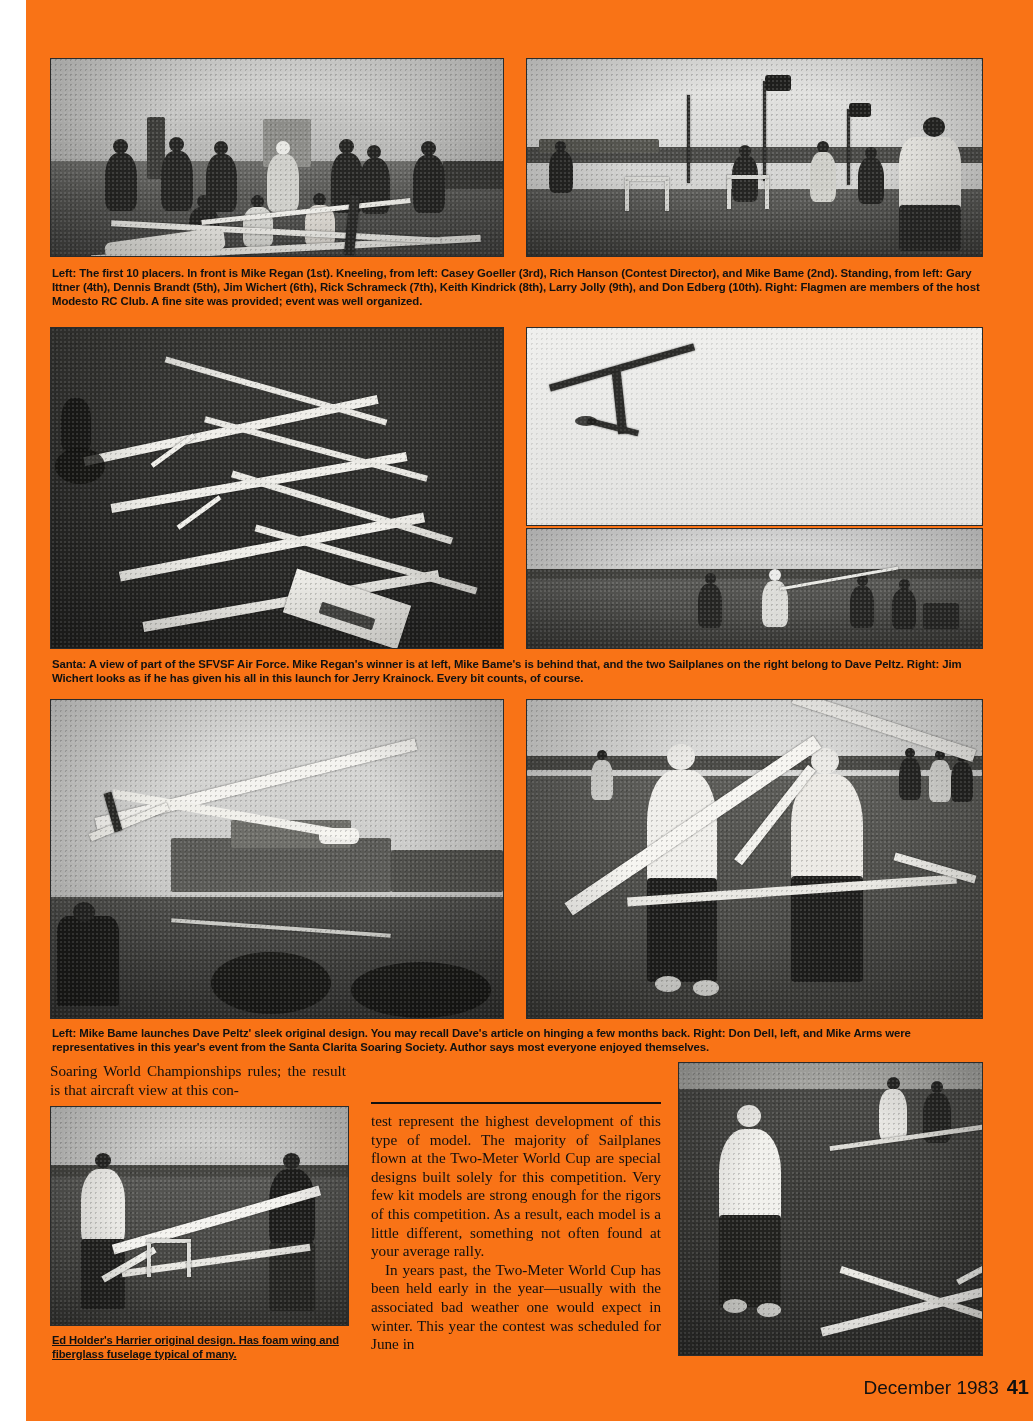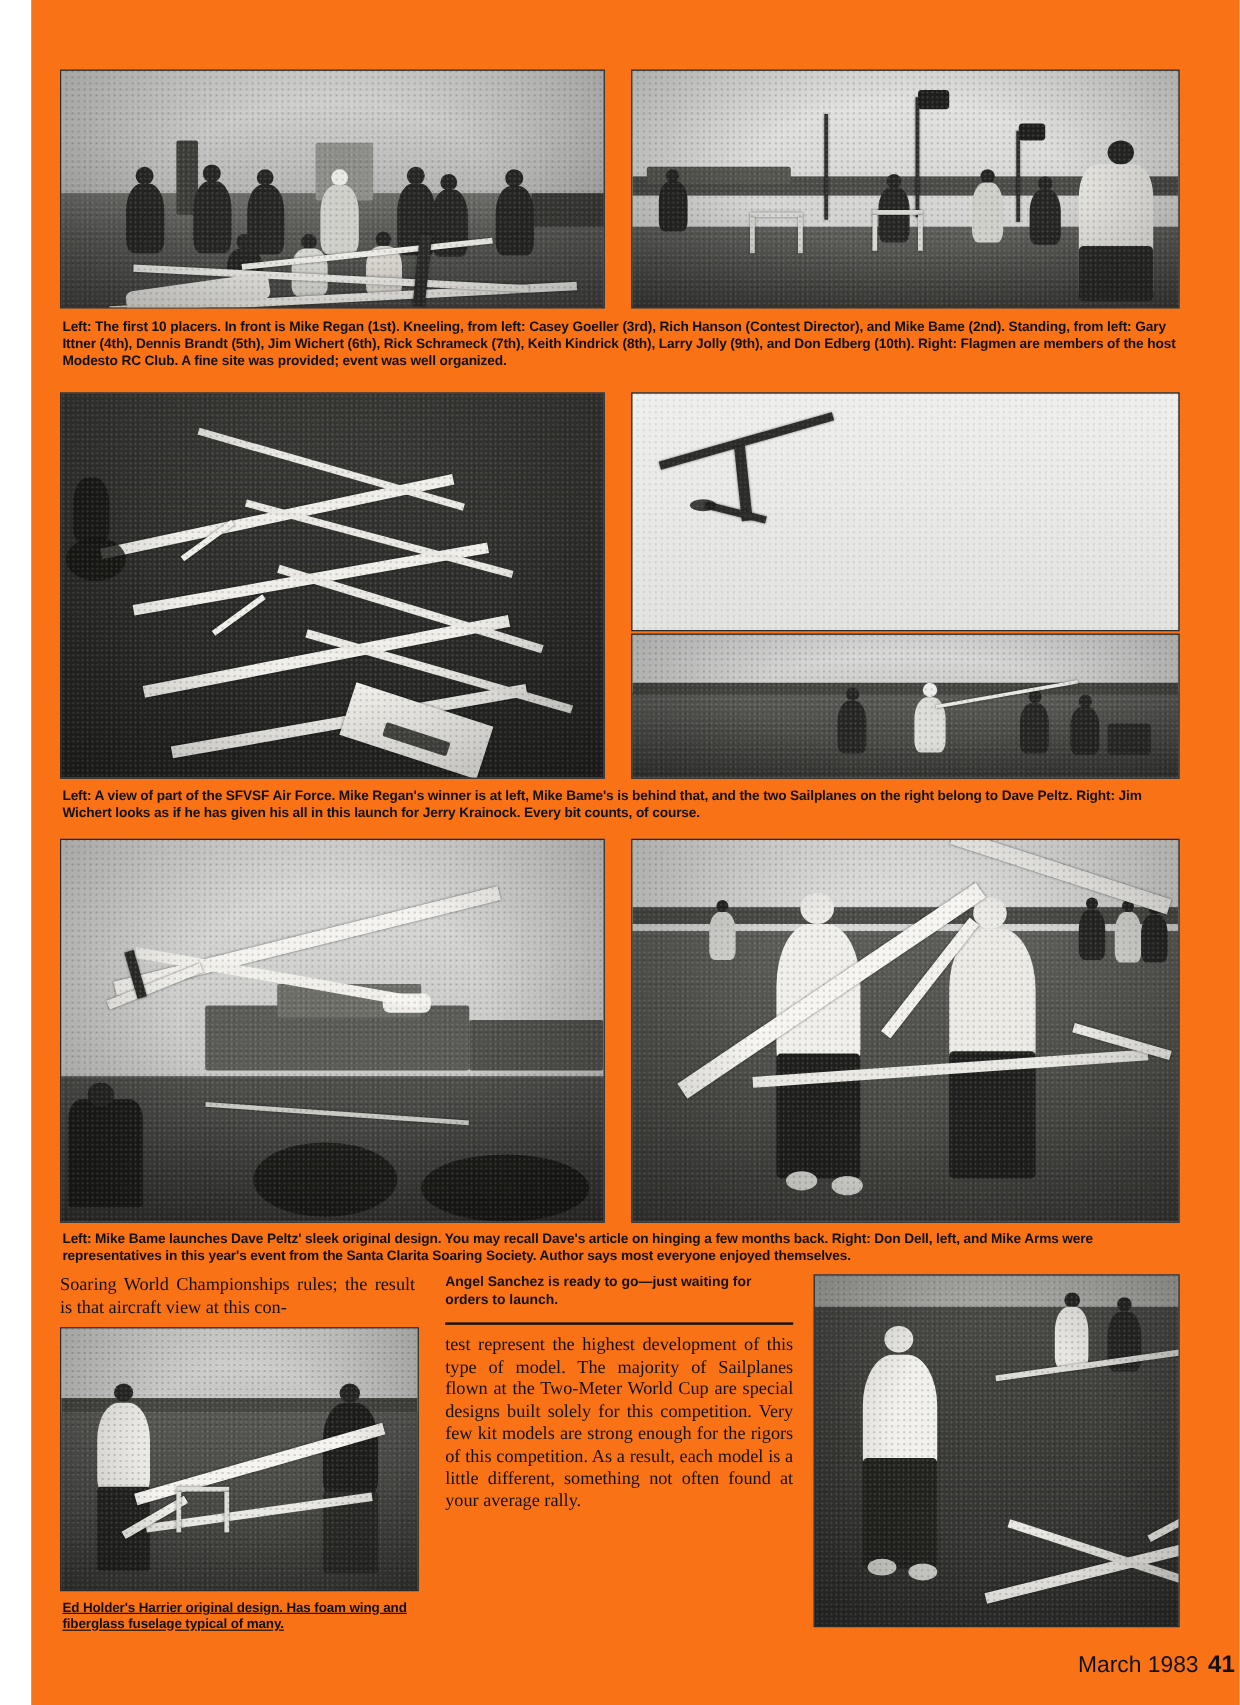--- a/index.html
+++ b/index.html
@@ -268,21 +268,21 @@
     <div class="fig head" style="left:330px; top:46px; width:11px; height:11px;"></div>
     <div class="fig" style="left:323px; top:57px; width:24px; height:42px;"></div>
     <div class="fig head" style="left:372px; top:50px; width:11px; height:11px;"></div>
     <div class="fig" style="left:365px; top:60px; width:24px; height:40px;"></div>
     <div class="wing" style="left:252px; top:48px; width:120px; height:3px; transform:rotate(-10deg); background:#e8e8e4;"></div>
     <div class="blob" style="left:396px; top:74px; width:36px; height:26px; border-radius:3px; background:#2b2b29;"></div>
     <div class="noise"></div>
     <div class="vign"></div>
   </div>
 
-  <div class="caption" style="left:26px; top:657px; width:930px;">Left: A view of part of the SFVSF Air Force. Mike Regan's winner is at left, Mike Bame's is behind that, and the two Sailplanes on the right belong to Dave Peltz. Right: Jim Wichert looks as if he has given his all in this launch for Jerry Krainock. Every bit counts, of course.</div>
+  <div class="caption" style="left:26px; top:657px; width:930px;">Santa: A view of part of the SFVSF Air Force. Mike Regan's winner is at left, Mike Bame's is behind that, and the two Sailplanes on the right belong to Dave Peltz. Right: Jim Wichert looks as if he has given his all in this launch for Jerry Krainock. Every bit counts, of course.</div>
 
   <div class="photo" style="left:24px; top:699px; width:452px; height:318px;">
     <div class="sky" style="height:62%; background:linear-gradient(180deg,#dcdcda 0%,#c7c7c5 100%);"></div>
     <div class="ground" style="height:38%; background:linear-gradient(180deg,#4e4e4b 0%,#323230 100%);"></div>
 
     <div class="blob" style="left:120px; top:138px; width:220px; height:54px; border-radius:2px; background:#5a5a56;"></div>
     <div class="blob" style="left:180px; top:120px; width:120px; height:28px; border-radius:2px; background:#6d6d68;"></div>
     <div class="blob" style="left:340px; top:150px; width:112px; height:42px; border-radius:2px; background:#4f4f4b;"></div>
 
     <div class="wing" style="left:40px; top:78px; width:330px; height:12px; transform:rotate(-14deg); background:#f4f3ef;"></div>
@@ -331,25 +331,25 @@
     <div class="noise"></div>
     <div class="vign"></div>
   </div>
 
   <div class="caption" style="left:26px; top:1026px; width:930px;">Left: Mike Bame launches Dave Peltz' sleek original design. You may recall Dave's article on hinging a few months back. Right: Don Dell, left, and Mike Arms were representatives in this year's event from the Santa Clarita Soaring Society. Author says most everyone enjoyed themselves.</div>
 
   <div class="bodycol" style="left:24px; top:1062px; width:296px;">
     <p>Soaring World Championships rules; the result is that aircraft view at this con-</p>
   </div>
 
-  <div class="rulecaption" style="left:345px; top:1062px; width:290px;">Angel Sanchez is ready to go—just waiting for orders to launch.</div>
   <div class="hrule" style="left:345px; top:1102px; width:290px;"></div>
 
   <div class="bodycol" style="left:345px; top:1112px; width:290px;">
     <p>test represent the highest development of this type of model. The majority of Sailplanes flown at the Two-Meter World Cup are special designs built solely for this competition. Very few kit models are strong enough for the rigors of this competition. As a result, each model is a little different, something not often found at your average rally.</p>
+    <p>In years past, the Two-Meter World Cup has been held early in the year—usually with the associated bad weather one would expect in winter. This year the contest was scheduled for June in</p>
   </div>
 
   <div class="photo" style="left:24px; top:1106px; width:297px; height:218px;">
     <div class="sky" style="height:32%; background:linear-gradient(180deg,#d5d5d3 0%,#c2c2c0 100%);"></div>
     <div class="ground" style="height:68%; background:linear-gradient(180deg,#565653 0%,#393936 100%);"></div>
     <div class="blob" style="left:0; top:58px; width:297px; height:12px; border-radius:0; background:#454541;"></div>
 
     <div class="fig head" style="left:44px; top:46px; width:16px; height:15px;"></div>
     <div class="fig" style="left:30px; top:62px; width:44px; height:78px; background:#e9e8e4;"></div>
     <div class="blob" style="left:30px; top:132px; width:44px; height:70px; border-radius:3px; background:#222220;"></div>
@@ -387,16 +387,16 @@
     <div class="wing" style="left:140px; top:244px; width:170px; height:9px; transform:rotate(-14deg); background:#f2f1ed;"></div>
     <div class="fuse" style="left:158px; top:226px; width:150px; height:7px; transform:rotate(18deg);"></div>
     <div class="wing" style="left:276px; top:206px; width:44px; height:6px; transform:rotate(-28deg); background:#eeeee9;"></div>
     <div class="noise"></div>
     <div class="vign"></div>
   </div>
 
   <div class="caption small" style="left:26px; top:1334px; width:296px;text-decoration:underline;">Ed Holder's Harrier original design. Has foam wing and fiberglass fuselage typical of many.</div>
 
   <div class="footer">
-    <span>March 1983</span><span class="pageno">41</span>
+    <span>December 1983</span><span class="pageno">41</span>
   </div>
 
 </div>
 
 </body></html>

